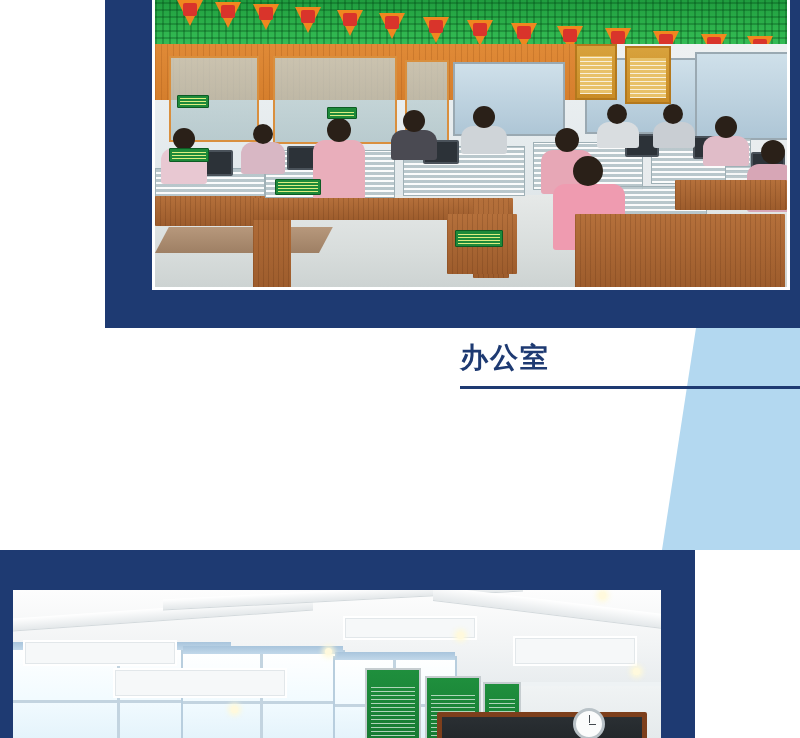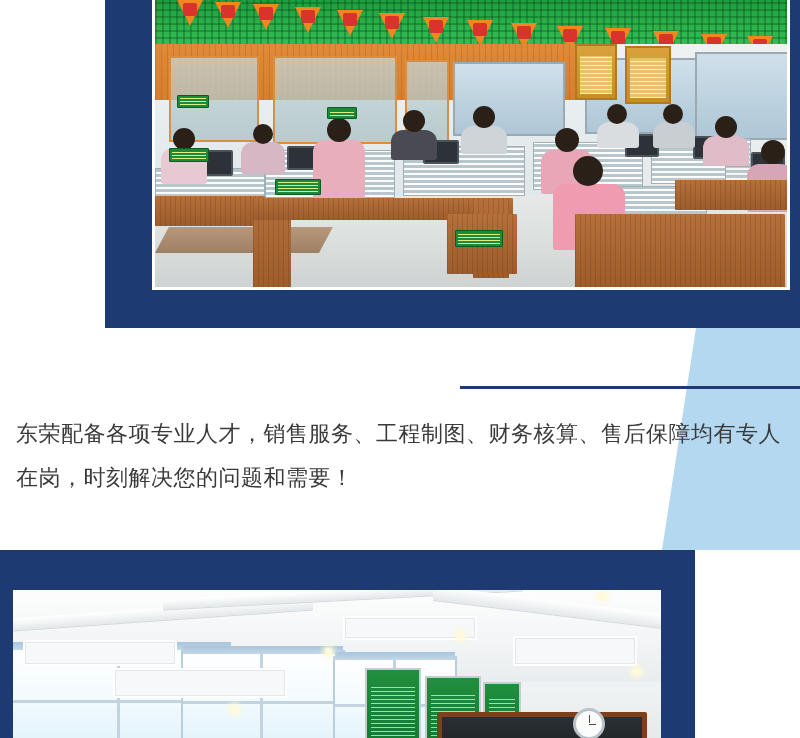--- a/index.html
+++ b/index.html
@@ -394,23 +394,25 @@
         <div class="t-greensign" style="left: 22px; top: 95px; width: 30px; height: 11px;"></div>
         <div class="t-greensign" style="left: 172px; top: 107px; width: 28px; height: 10px;"></div>
         <div class="t-greensign" style="left: 14px; top: 148px; width: 38px; height: 12px;"></div>
         <div class="t-greensign" style="left: 120px; top: 179px; width: 44px; height: 14px;"></div>
         <div class="t-greensign" style="left: 300px; top: 230px; width: 46px; height: 15px;"></div>
       </div>
   </div>
 
   <div class="lightblue-panel"></div>
 
+  <div class="title-wrap">
+    <h2 class="section-title">办公室</h2>
+  </div>
   <div class="title-rule"></div>
 
-  <p class="body-text">东荣配备各项专业人才，销售服务、工程制图、财务核算、售后保障均有专人在岗，时刻解决您的问题和需要！</p>
 
   <div class="navy-block-bottom"></div>
 
   <div class="photo-bottom">
     <div class="b-ceiling"></div>
     <div class="b-wall" style="left:440px;top:96px;width:208px;height:52px;"></div>
     <div id="b-windows">
         <div class="b-window" style="left: -4px; top: 56px; width: 220px; height: 92px;">
           <div class="b-mullion" style="left: 48%; top: 0px; width: 3px; height: 100%;"></div>
           <div class="b-mullion" style="left: 0px; top: 56%; width: 100%; height: 3px;"></div>

